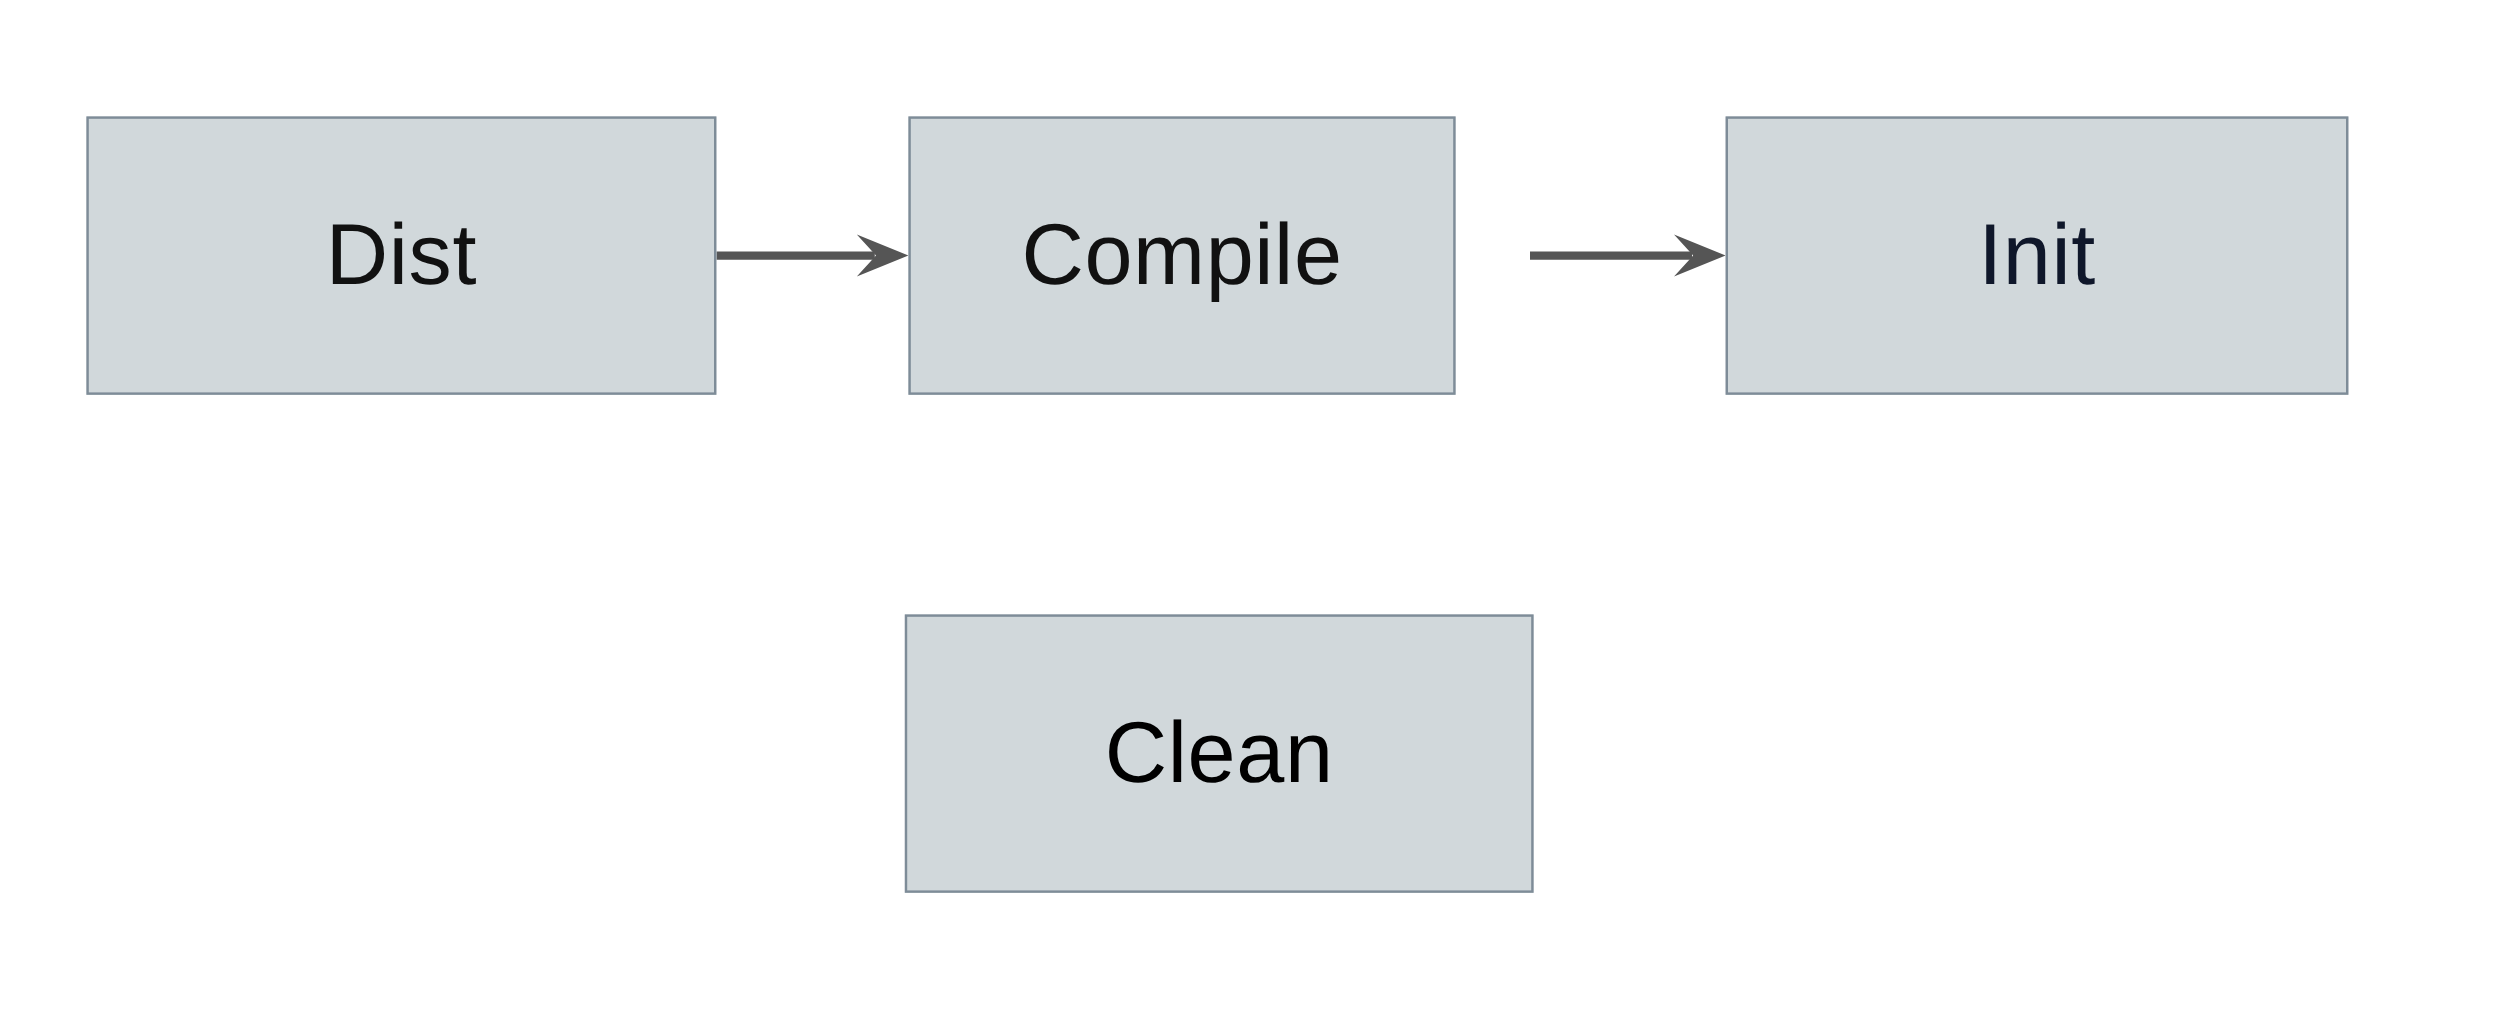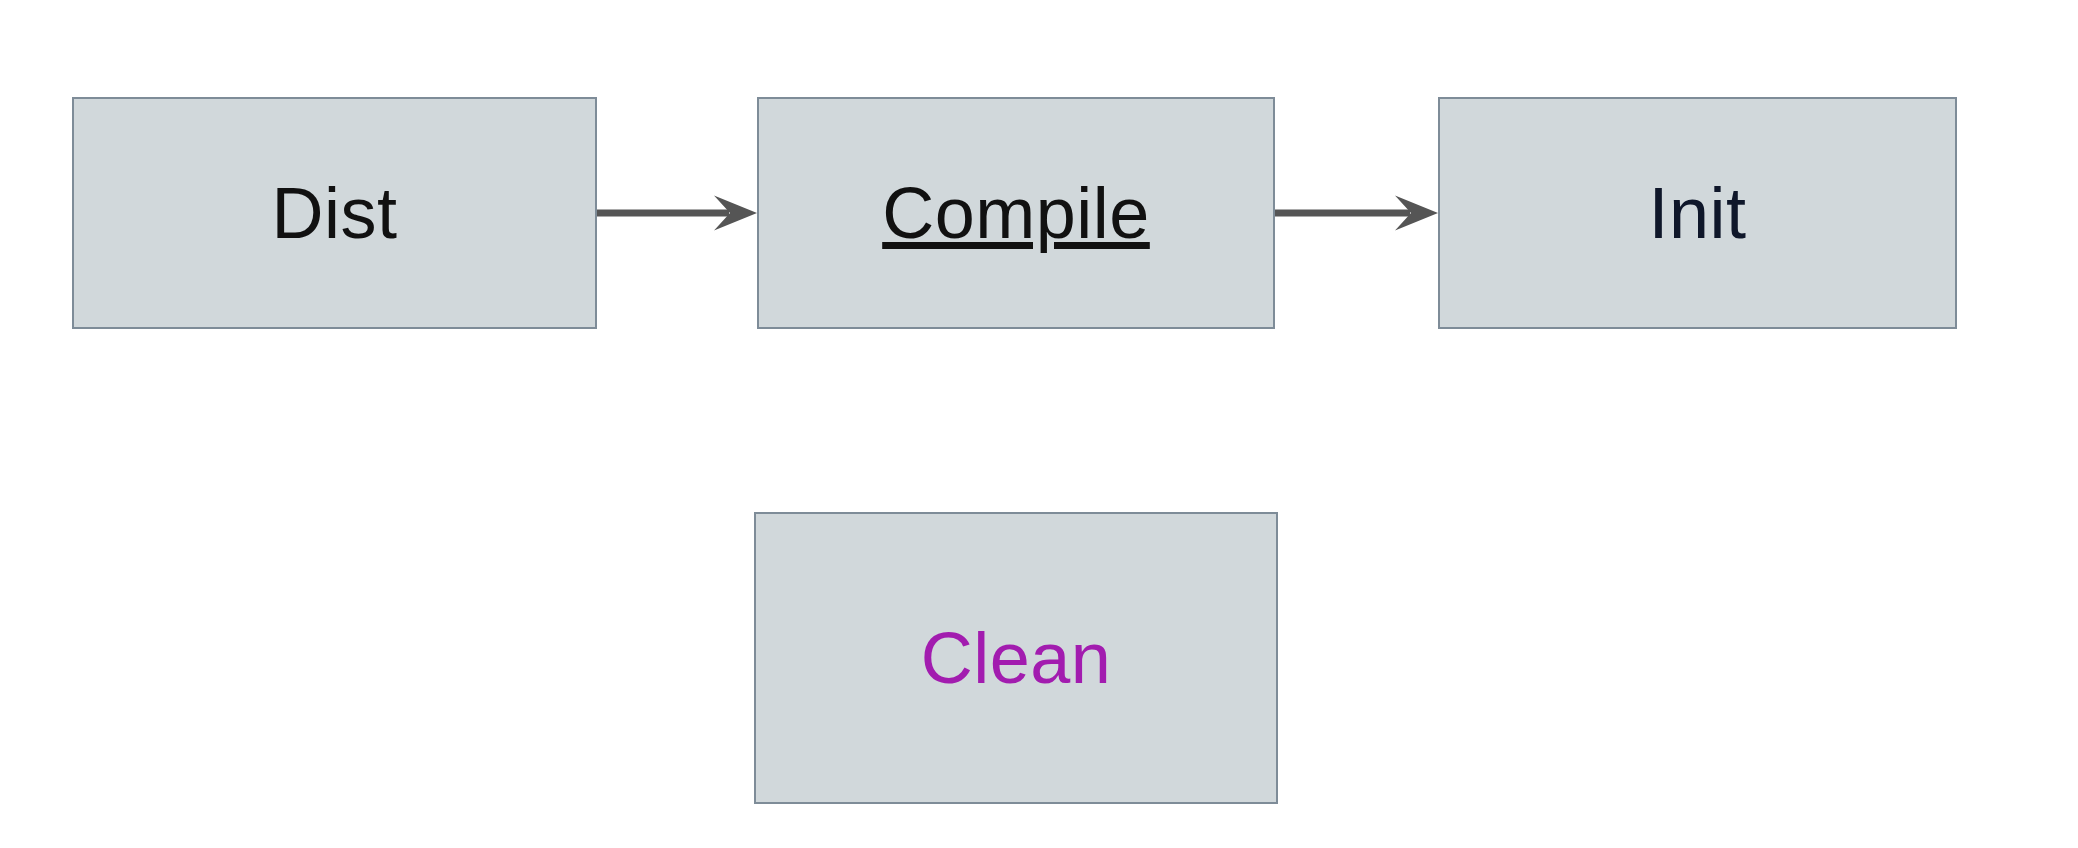--- a/index.html
+++ b/index.html
@@ -51,22 +51,22 @@
         <polygon points="757,213 714,195.5 730,213 714,230.5" fill="#555555"></polygon>
       </g>
       <g>
         <line x1="1275" y1="213" x2="1410" y2="213" stroke="#555555" stroke-width="7"></line>
         <polygon points="1438,213 1395,195.5 1411,213 1395,230.5" fill="#555555"></polygon>
       </g>
     </svg>
 <div class="node" style="left: 72px; top: 97px; width: 525px; height: 232px; background: rgb(209, 216, 219); border-color: rgb(126, 140, 152); color: rgb(17, 17, 17);">
       <span class="node-label">Dist</span>
     </div>
-    <div class="node" style="left: 757px; top: 97px; width: 518px; height: 232px; background: rgb(209, 216, 219); border-color: rgb(126, 140, 152); color: rgb(17, 17, 17); text-decoration: underline;">
+    <div class="node" style="left: 757px; top: 97px; width: 456px; height: 232px; background: rgb(209, 216, 219); border-color: rgb(126, 140, 152); color: rgb(17, 17, 17);">
       <span class="node-label">Compile</span>
     </div>
     <div class="node" style="left: 1438px; top: 97px; width: 519px; height: 232px; background: rgb(209, 216, 219); border-color: rgb(126, 140, 152); color: #0f172a;">
       <span class="node-label">Init</span>
     </div>
-    <div class="node" style="left: 754px; top: 512px; width: 524px; height: 292px; background: rgb(209, 216, 219); border-color: rgb(126, 140, 152); color: #a21caf;">
+    <div class="node" style="left: 754px; top: 512px; width: 524px; height: 232px; background: rgb(209, 216, 219); border-color: rgb(126, 140, 152); color: #000000;">
       <span class="node-label">Clean</span>
     </div>
   </div>
 
 </body></html>

